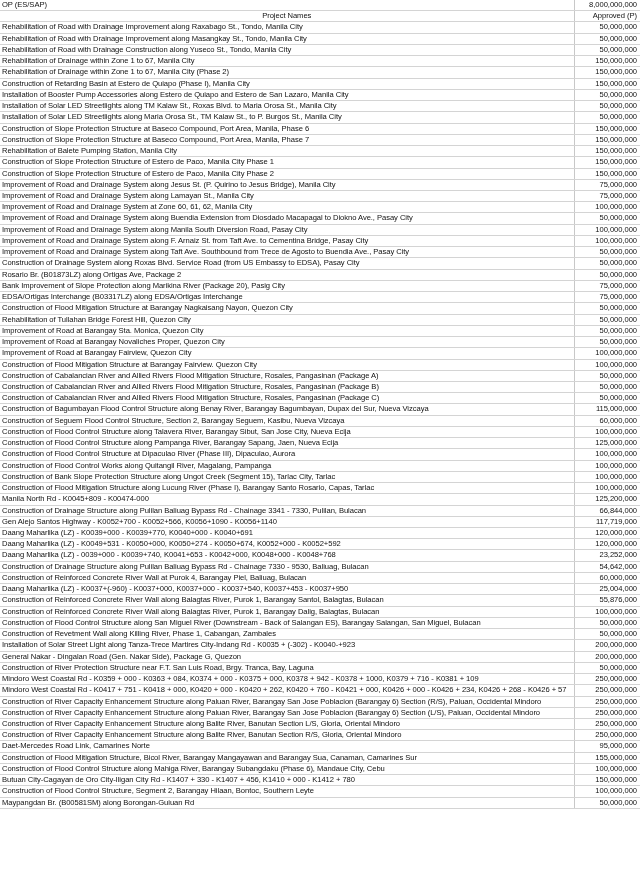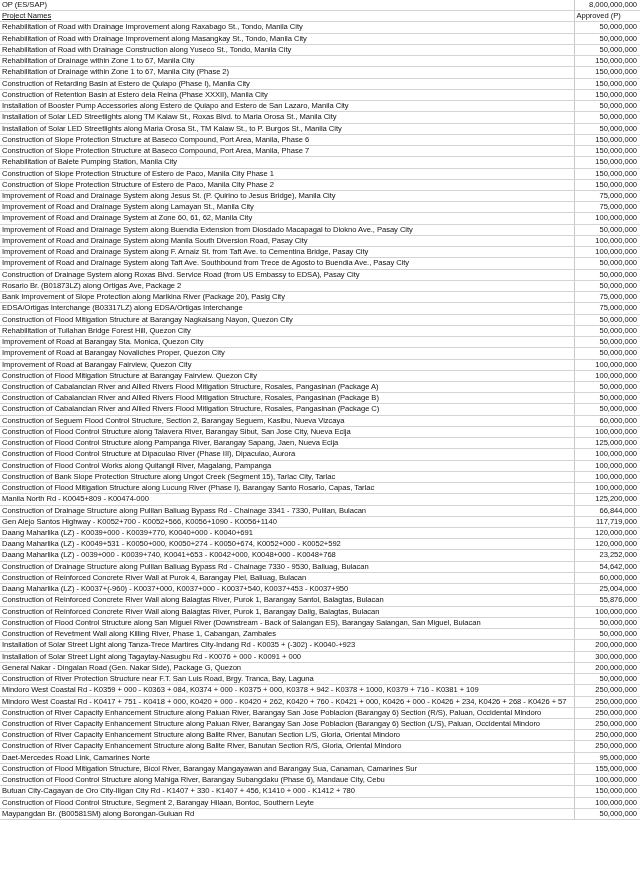--- a/index.html
+++ b/index.html
@@ -22,22 +22,22 @@
     border-bottom: 1px solid #d4d4d4;
     white-space: nowrap;
     overflow: hidden;
     vertical-align: middle;
   }
   .sheet td.amt {
     text-align: right;
     border-left: 1px solid #c8c8c8;
     padding-right: 3px;
   }
-  .sheet tr.hdr td.name { text-align: left; text-decoration: underline; }
-  .sheet tr.hdr td.amt { text-align: left; }
+  .sheet tr.hdr td.name { text-align: center; }
+  .sheet tr.hdr td.amt { text-align: right; }
   .sheet tr.top td { border-bottom: 1px solid #d4d4d4; margin-left: 13px; }
 </style>
 </head>
 <body>
 
 <table class="sheet">
   <colgroup>
       <col class="c1">
       <col class="c2">
     </colgroup>
@@ -70,24 +70,20 @@
       </tr>
       <tr>
         <td class="name">Rehabilitation of Drainage within Zone 1 to 67, Manila City (Phase 2)</td>
         <td class="amt">150,000,000</td>
       </tr>
       <tr>
         <td class="name">Construction of Retarding Basin at Estero de Quiapo (Phase I), Manila City</td>
         <td class="amt">150,000,000</td>
       </tr>
       <tr>
-        <td class="name">Construction of Retention Basin at Estero dela Reina (Phase XXXII), Manila City</td>
-        <td class="amt">150,000,000</td>
-      </tr>
-      <tr>
         <td class="name">Installation of Booster Pump Accessories along Estero de Quiapo and Estero de San Lazaro, Manila City</td>
         <td class="amt">50,000,000</td>
       </tr>
       <tr>
         <td class="name">Installation of Solar LED Streetlights along TM Kalaw St., Roxas Blvd. to Maria Orosa St., Manila City</td>
         <td class="amt">50,000,000</td>
       </tr>
       <tr>
         <td class="name">Installation of Solar LED Streetlights along Maria Orosa St., TM Kalaw St., to P. Burgos St., Manila City</td>
         <td class="amt">50,000,000</td>
@@ -186,20 +182,24 @@
       </tr>
       <tr>
         <td class="name">Construction of Cabalancian River and Allied Rivers Flood Mitigation Structure, Rosales, Pangasinan (Package B)</td>
         <td class="amt">50,000,000</td>
       </tr>
       <tr>
         <td class="name">Construction of Cabalancian River and Allied Rivers Flood Mitigation Structure, Rosales, Pangasinan (Package C)</td>
         <td class="amt">50,000,000</td>
       </tr>
       <tr>
+        <td class="name">Construction of Bagumbayan Flood Control Structure along Benay River, Barangay Bagumbayan, Dupax del Sur, Nueva Vizcaya</td>
+        <td class="amt">115,000,000</td>
+      </tr>
+      <tr>
         <td class="name">Construction of Seguem Flood Control Structure, Section 2, Barangay Seguem, Kasibu, Nueva Vizcaya</td>
         <td class="amt">60,000,000</td>
       </tr>
       <tr>
         <td class="name">Construction of Flood Control Structure along Talavera River, Barangay Sibut, San Jose City, Nueva Ecija</td>
         <td class="amt">100,000,000</td>
       </tr>
       <tr>
         <td class="name">Construction of Flood Control Structure along Pampanga River, Barangay Sapang, Jaen, Nueva Ecija</td>
         <td class="amt">125,000,000</td>
@@ -268,24 +268,20 @@
         <td class="name">Construction of Flood Control Structure along San Miguel River (Downstream - Back of Salangan ES), Barangay Salangan, San Miguel, Bulacan</td>
         <td class="amt">50,000,000</td>
       </tr>
       <tr>
         <td class="name">Construction of Revetment Wall along Killing River, Phase 1, Cabangan, Zambales</td>
         <td class="amt">50,000,000</td>
       </tr>
       <tr>
         <td class="name">Installation of Solar Street Light along Tanza-Trece Martires City-Indang Rd - K0035 + (-302) - K0040-+923</td>
         <td class="amt">200,000,000</td>
-      </tr>
-      <tr>
-        <td class="name">Installation of Solar Street Light along Tagaytay-Nasugbu Rd - K0076 + 000 - K0091 + 000</td>
-        <td class="amt">300,000,000</td>
       </tr>
       <tr>
         <td class="name">General Nakar - Dingalan Road (Gen. Nakar Side), Package G, Quezon</td>
         <td class="amt">200,000,000</td>
       </tr>
       <tr>
         <td class="name">Construction of River Protection Structure near F.T. San Luis Road, Brgy. Tranca, Bay, Laguna</td>
         <td class="amt">50,000,000</td>
       </tr>
       <tr>

